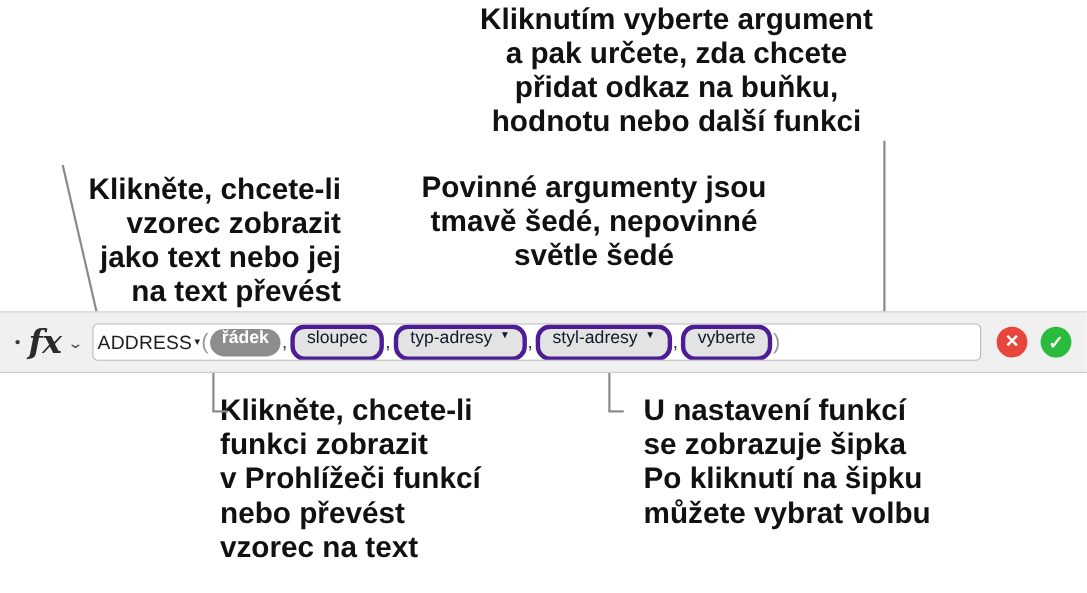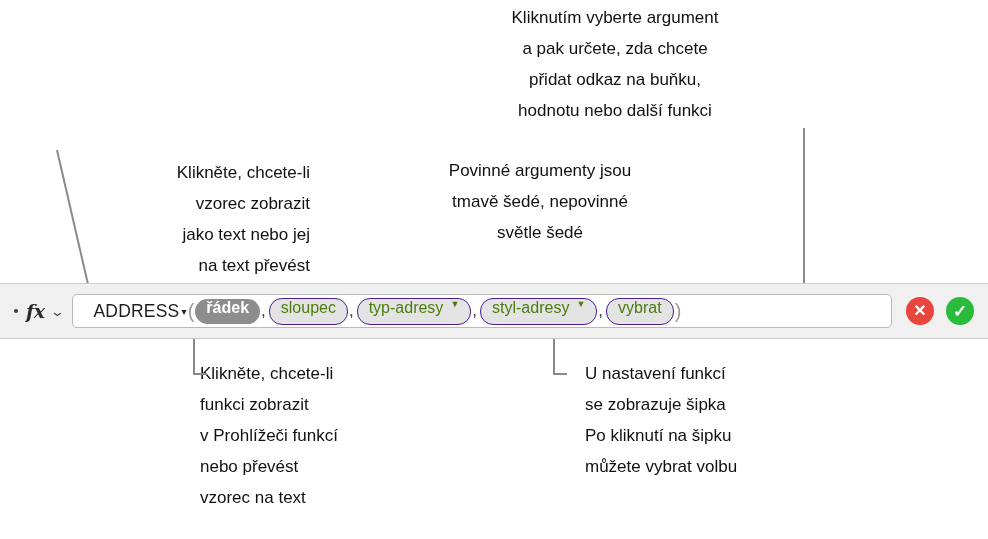--- a/index.html
+++ b/index.html
@@ -11,24 +11,25 @@
     width: 988px;
     height: 539px;
     position: relative;
     font-family: "Liberation Sans", sans-serif;
     color: #1a1a1a;
     overflow: hidden;
   }
 
   .callout {
     position: absolute;
-    font-size: 17px;
+    font-size: 27px;
     line-height: 31px;
     color: #111111;
     white-space: pre-line;
+    font-weight: bold;
   }
 
   
   #callout-top {
     top: 2px;
     left: 415px;
     width: 400px;
     text-align: center;
   }
   #callout-left {
@@ -91,41 +92,41 @@
   }
   .fx-dot {
     width: 4px; height: 4px;
     border-radius: 50%;
     background: #3d3d3d;
     margin-right: 2px;
   }
   .fx-label {
     font-family: "DejaVu Serif", serif;
     font-style: italic;
-    font-size: 19px;
+    font-size: 30px;
     font-weight: 600;
     color: #2b2b2b;
     letter-spacing: -0.5px;
   }
   .fx-chevron {
     font-size: 13px;
     color: #4a4a4a;
     transform: scaleX(1.4);
     margin-left: 1px;
   }
 
   .formula-field {
     flex: 1 1 auto;
     height: 34px;
     background: #ffffff;
     border: 1px solid #b9b9b9;
     border-radius: 5px;
     display: flex;
     align-items: center;
-    padding: 0 20px;
+    padding: 0 4px;
     box-sizing: border-box;
     overflow: hidden;
   }
 
   .fn-name {
     font-size: 17.5px;
     color: #1d1d1d;
     letter-spacing: 0.2px;
     display: flex;
     align-items: center;
@@ -156,22 +157,22 @@
     font-size: 16px;
     white-space: nowrap;
   }
   .token.required {
     background: #8d8d8d;
     color: #ffffff;
     font-weight: 600;
   }
   .token.optional {
     background: #e3e3e3;
-    color: #4d7c0f;
-    border: 1px solid #4c1d95;
+    color: #0f172a;
+    border: 4px solid #4c1d95;
   }
   .token .tri {
     font-size: 9px;
     line-height: 1;
     position: relative;
     top: 1px;
   }
 
   .buttons {
     display: flex;
@@ -260,21 +261,21 @@
     </span>
     <span class="comma">,</span>
 
     <span class="token optional">
       <span>styl-adresy</span>
       <span class="tri">▼</span>
     </span>
     <span class="comma">,</span>
 
     <span class="token optional">
-      <span>vybrat</span>
+      <span>vyberte</span>
     </span>
 
     <span class="paren">)</span>
   </div>
 
   <div class="buttons">
     <span class="circle-btn cancel">✕</span>
     <span class="circle-btn accept">✓</span>
   </div>
 

